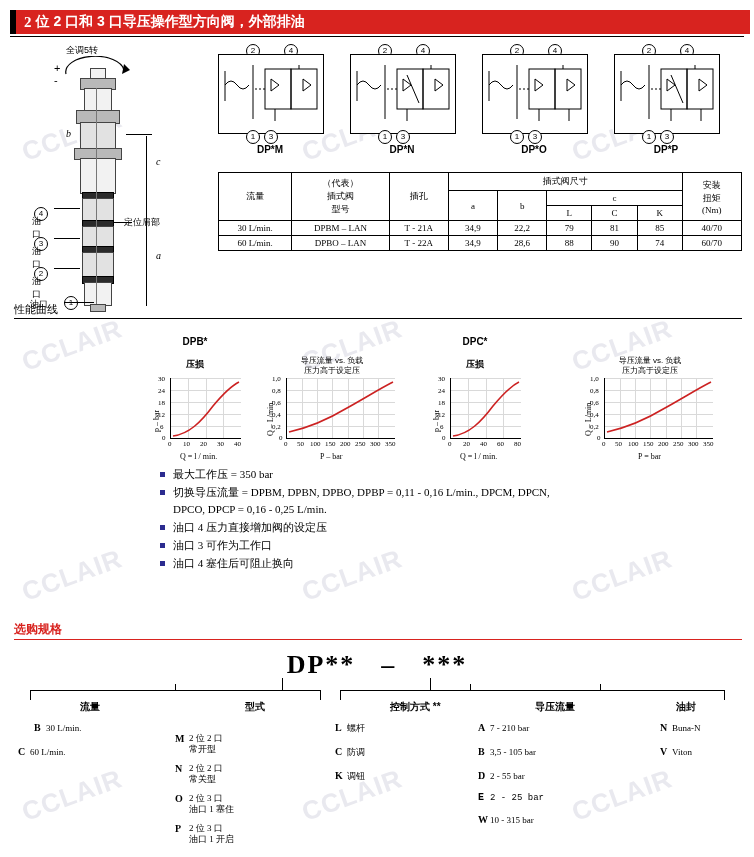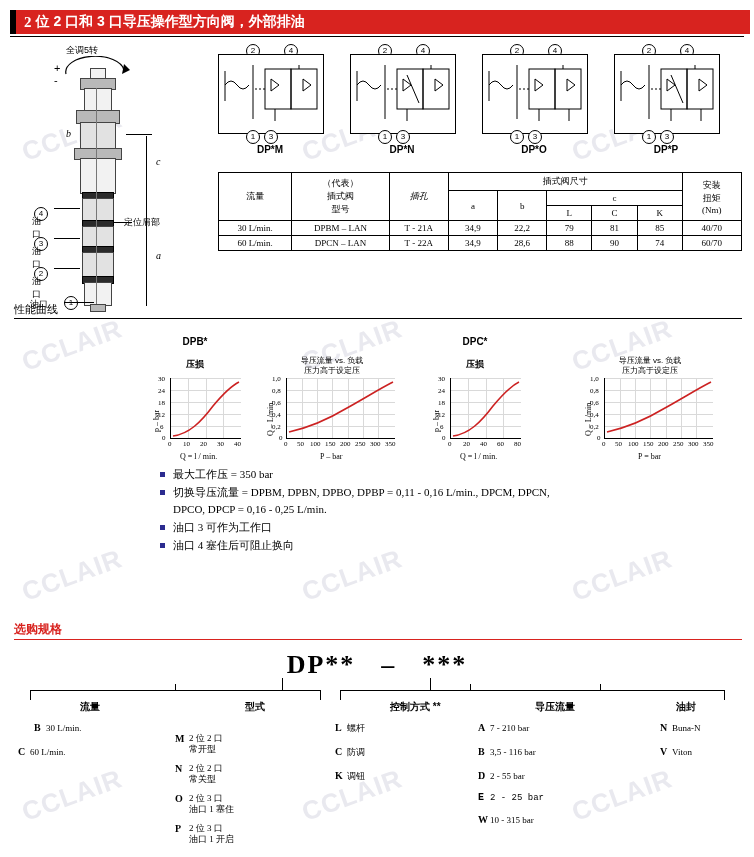--- a/index.html
+++ b/index.html
@@ -295,21 +295,21 @@
 
 <table class="dimtable">
   <thead>
     <tr>
       <th rowspan="3" style="width:70px;">流量</th>
       <th rowspan="3" style="width:94px;">
         <div>（代表）</div>
         <div>插式阀</div>
         <div>型号</div>
       </th>
-      <th rowspan="3" style="width:56px;font-style:italic;">插孔</th>
+      <th rowspan="3" style="width:56px;">插孔</th>
       <th colspan="5">插式阀尺寸</th>
       <th rowspan="3" style="width:56px;">
         <div>安装</div>
         <div>扭矩</div>
         <div>(Nm)</div>
       </th>
     </tr>
     <tr>
       <th rowspan="2" style="width:46px;">a</th>
       <th rowspan="2" style="width:46px;">b</th>
@@ -328,21 +328,21 @@
       <td>T - 21A</td>
       <td>34,9</td>
       <td>22,2</td>
       <td>79</td>
       <td>81</td>
       <td>85</td>
       <td>40/70</td>
     </tr>
     <tr>
       <td>60 L/min.</td>
-      <td class="bold">DPCN – LAN</td>
+      <td class="bold">DPBO – LAN</td>
       <td>T - 22A</td>
       <td>34,9</td>
       <td>28,6</td>
       <td>88</td>
       <td>90</td>
       <td>74</td>
       <td>60/70</td>
     </tr>
   </tbody>
 </table>
@@ -496,20 +496,24 @@
     <div class="sq"></div>
     <div>最大工作压 = 350 bar</div>
   </div>
   <div class="row">
     <div class="sq"></div>
     <div style="white-space:pre-line;">切换导压流量 = DPBM, DPBN, DPBO, DPBP = 0,11 - 0,16 L/min., DPCM, DPCN,
 DPCO, DPCP = 0,16 - 0,25 L/min.</div>
   </div>
   <div class="row">
     <div class="sq"></div>
+    <div>油口 4 压力直接增加阀的设定压</div>
+  </div>
+  <div class="row">
+    <div class="sq"></div>
     <div>油口 3 可作为工作口</div>
   </div>
   <div class="row">
     <div class="sq"></div>
     <div>油口 4 塞住后可阻止换向</div>
   </div>
 </div>
 
 <div class="order-title">选购规格</div>
 <div class="order-rule"></div>
@@ -567,21 +571,21 @@
   <span class="k">C</span><span>防调</span>
 </div>
 <div class="opt" style="left:335px;top:770px;">
   <span class="k">K</span><span>调钮</span>
 </div>
 
 <div class="opt" style="left:478px;top:722px;">
   <span class="k">A</span><span>7 - 210 bar</span>
 </div>
 <div class="opt" style="left:478px;top:746px;">
-  <span class="k">B</span><span>3,5 - 116 bar</span>
+  <span class="k">B</span><span>3,5 - 105 bar</span>
 </div>
 <div class="opt" style="left:478px;top:770px;">
   <span class="k">D</span><span>2 - 55 bar</span>
 </div>
 <div class="opt" style="left:478px;top:792px;font-family:Liberation Mono, monospace;">
   <span class="k">E</span><span>2 - 25 bar</span>
 </div>
 <div class="opt" style="left:478px;top:814px;">
   <span class="k">W</span><span>10 - 315 bar</span>
 </div>

